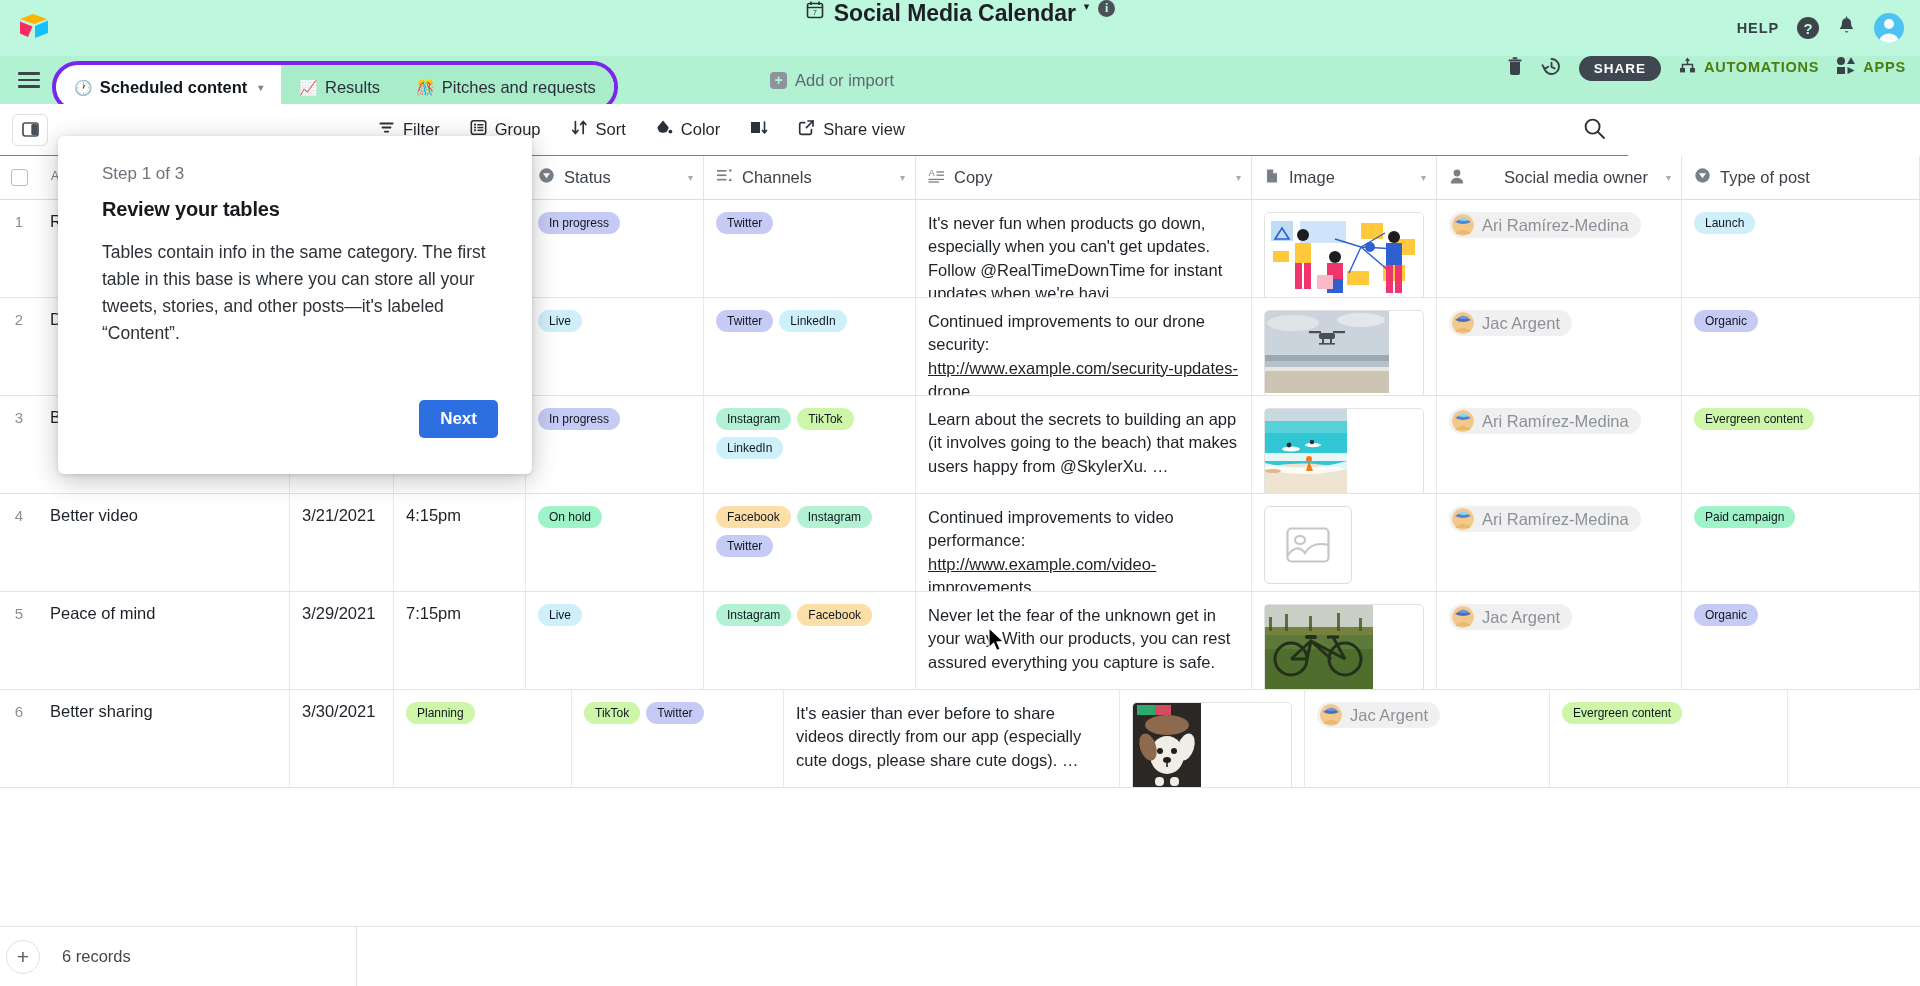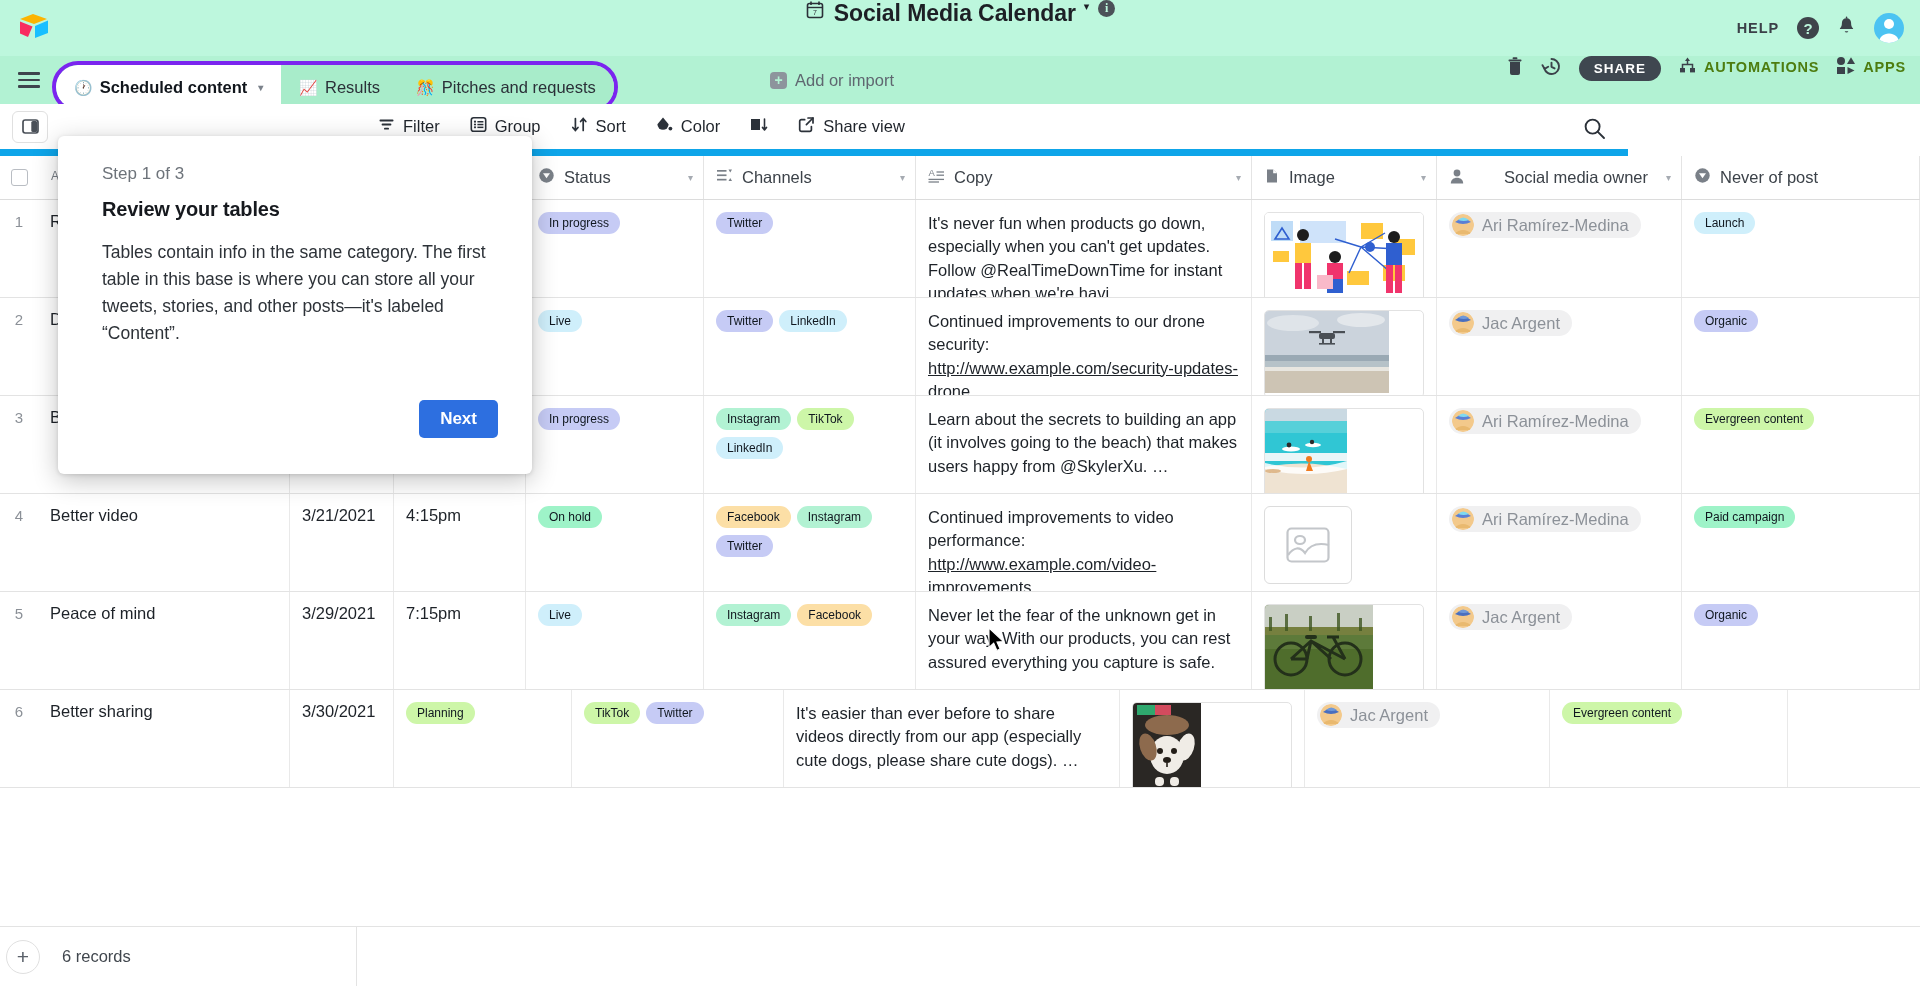--- a/index.html
+++ b/index.html
@@ -75,21 +75,21 @@
   .share-pill {
     background:#3f4750; color:#ffffff; font-size:13.5px; font-weight:700; letter-spacing:1px;
     padding: 5px 15px; border-radius: 13px; cursor:pointer;
   }
   .tbr-item { display:flex; align-items:center; gap:7px; font-size:14.5px; font-weight:700;
               letter-spacing:.8px; color:#4d7c0f; cursor:pointer; }
 
   
   .viewbar {
     position:absolute; top:104px; left:0; width:1628px; height:52px;
-    background:#ffffff; border-bottom:7px solid #0ea5e9;
+    background:#ffffff; border-bottom:1px solid #0ea5e9;
     display:flex; align-items:center;
   }
   .sidebar-toggle {
     margin-left: 12px; width:36px; height:32px; border:1px solid #e0e0e0; border-radius:6px;
     display:flex;align-items:center;justify-content:center; cursor:pointer; background:#fff;
   }
   .vb-item { display:flex; align-items:center; gap:8px; font-size:16.5px; color:#1f242b;
              padding: 6px 10px; border-radius:5px; cursor:pointer; }
   .vb-items { display:flex; align-items:center; gap:10px; margin-left: 320px; }
   .search-ic { position:absolute; right: 22px; top: 13px; cursor:pointer; }
@@ -463,21 +463,21 @@
         <span class="hcaret">▾</span>
       </div>
 
       <div class="hcell c-type">
         <span>
           <svg width="17" height="17" viewBox="0 0 17 17">
               <circle cx="8.5" cy="8.5" r="7.2" fill="#7a8088"></circle>
               <polygon points="5,6.3 12,6.3 8.5,11.3" fill="#ffffff"></polygon>
             </svg>
         </span>
-        <span>Never of post</span>
+        <span>Type of post</span>
       </div>
     </div>
 
     <div id="rows-host">
         <div class="row" style="height: 98px;">
           <div class="cell rownum">1</div>
      <div class="cell c-name">Real time down time</div>
      <div class="cell c-date">3/15/2021</div>
      <div class="cell c-time">9:30am</div>
      <div class="cell c-status">

